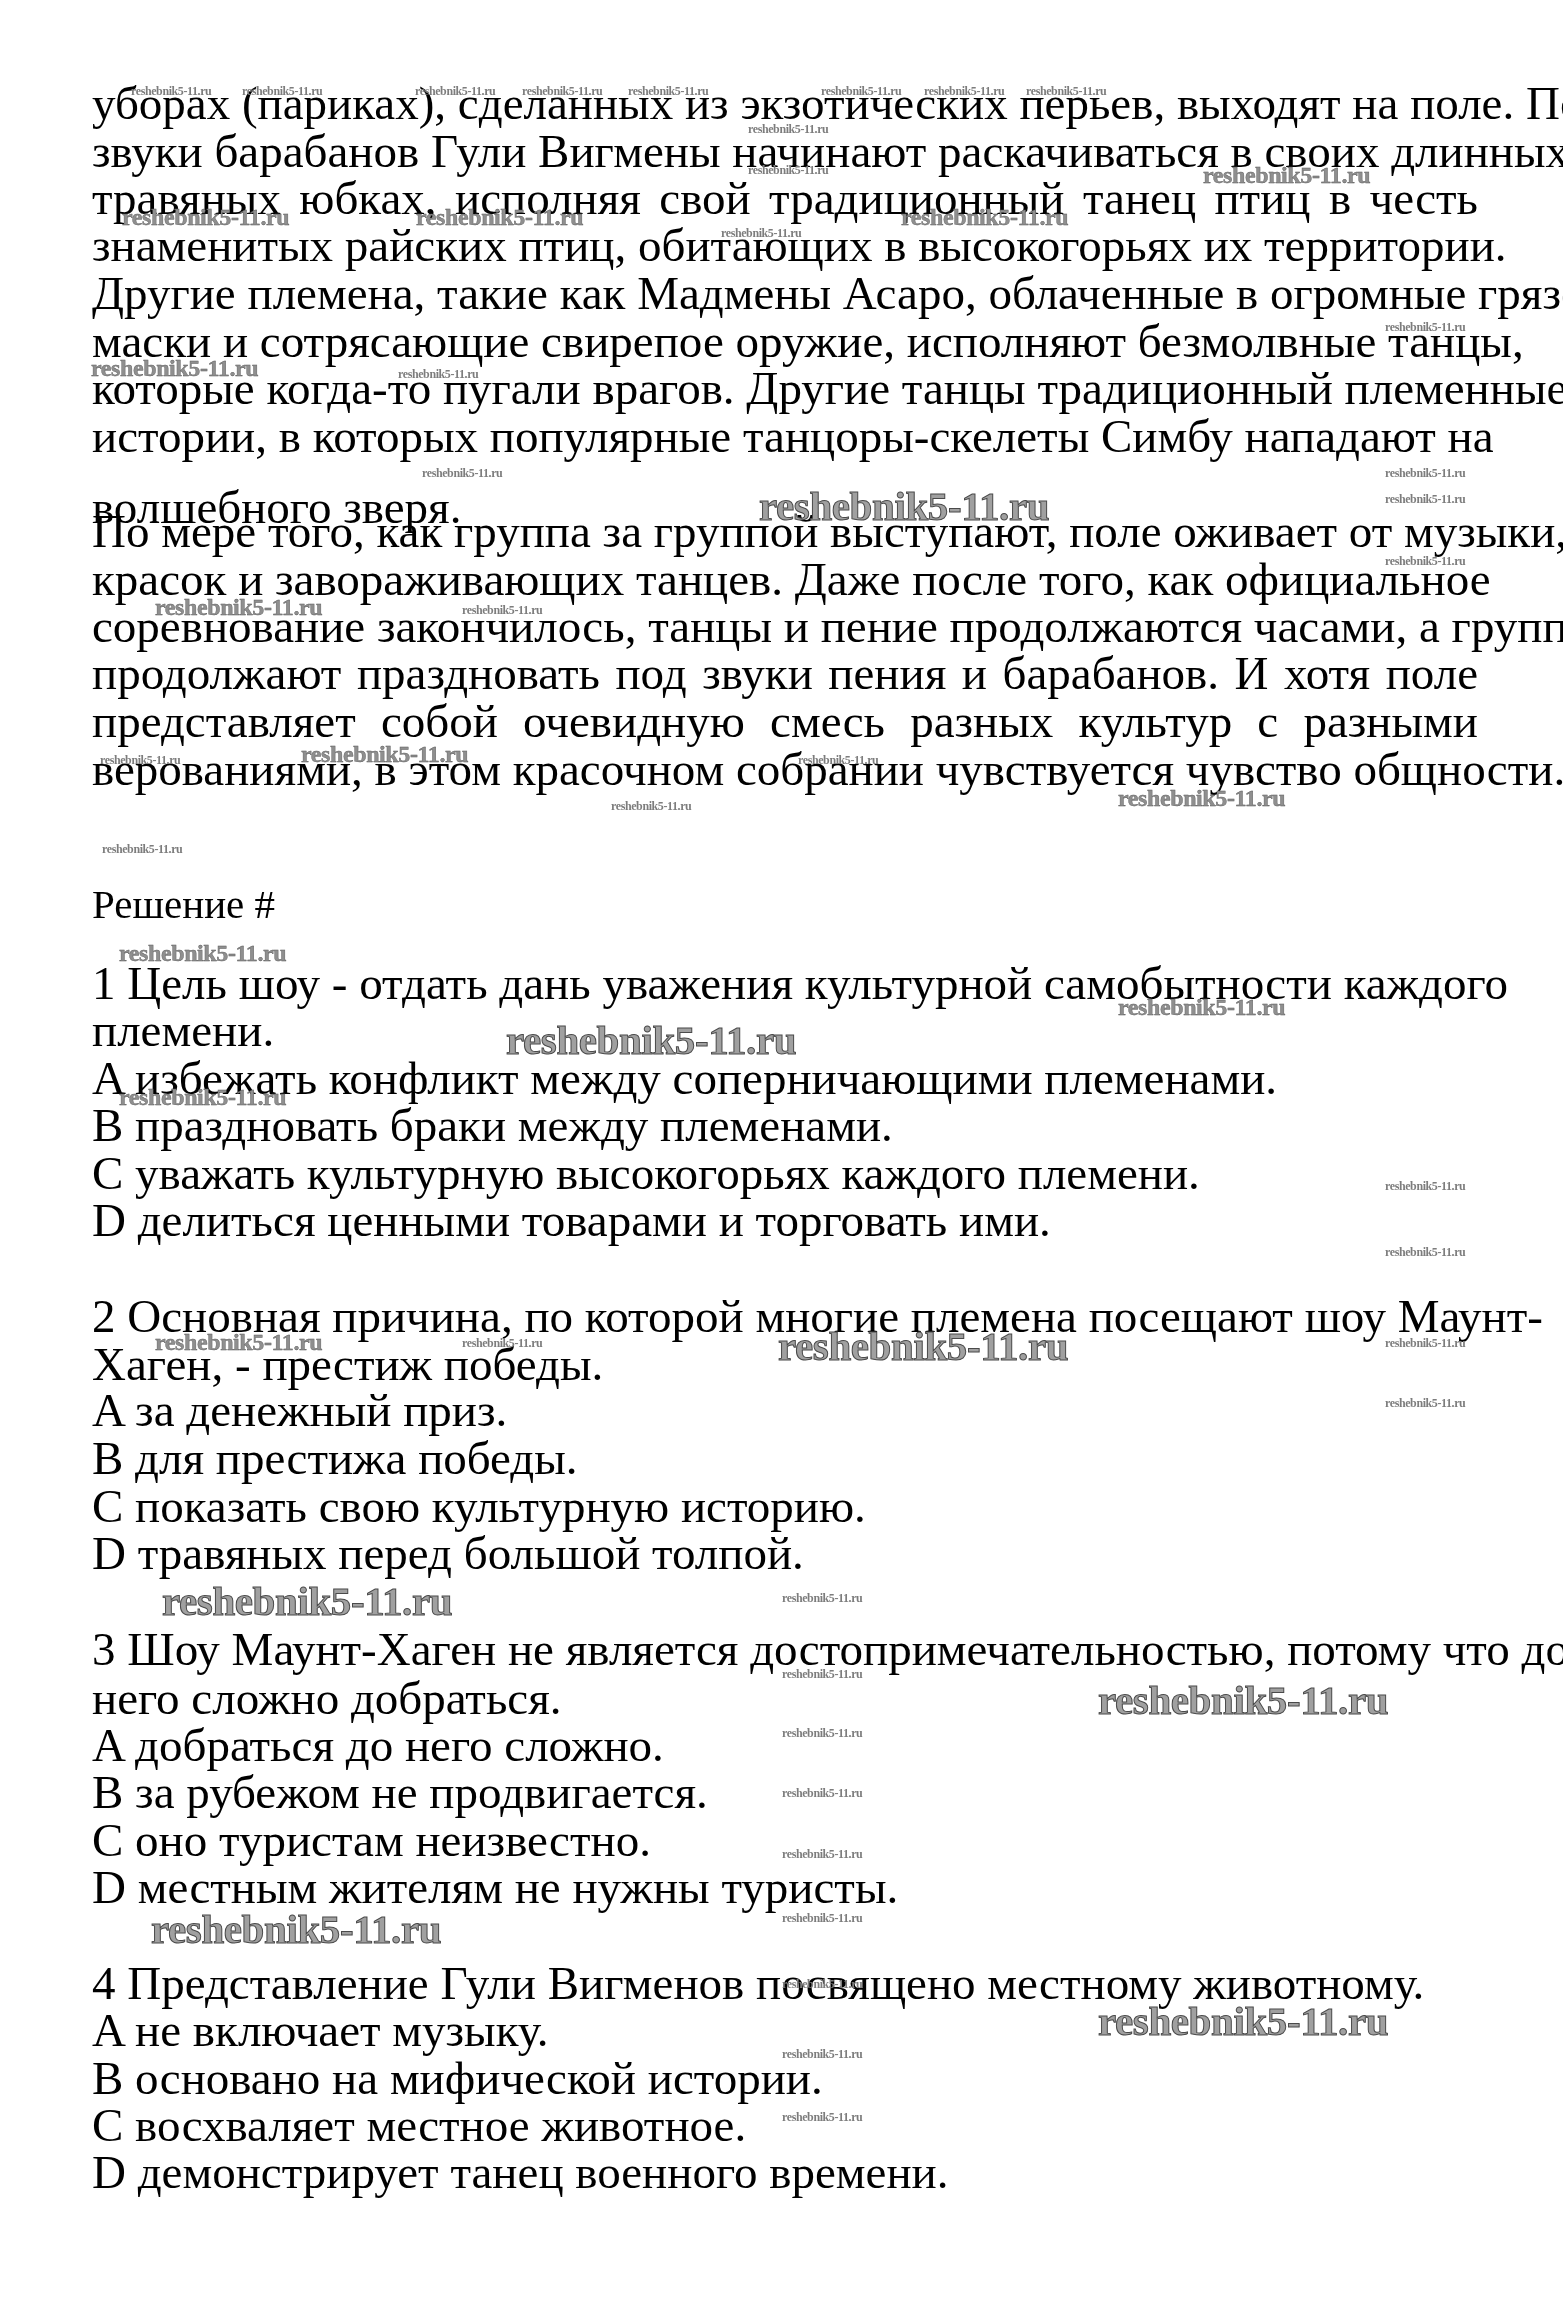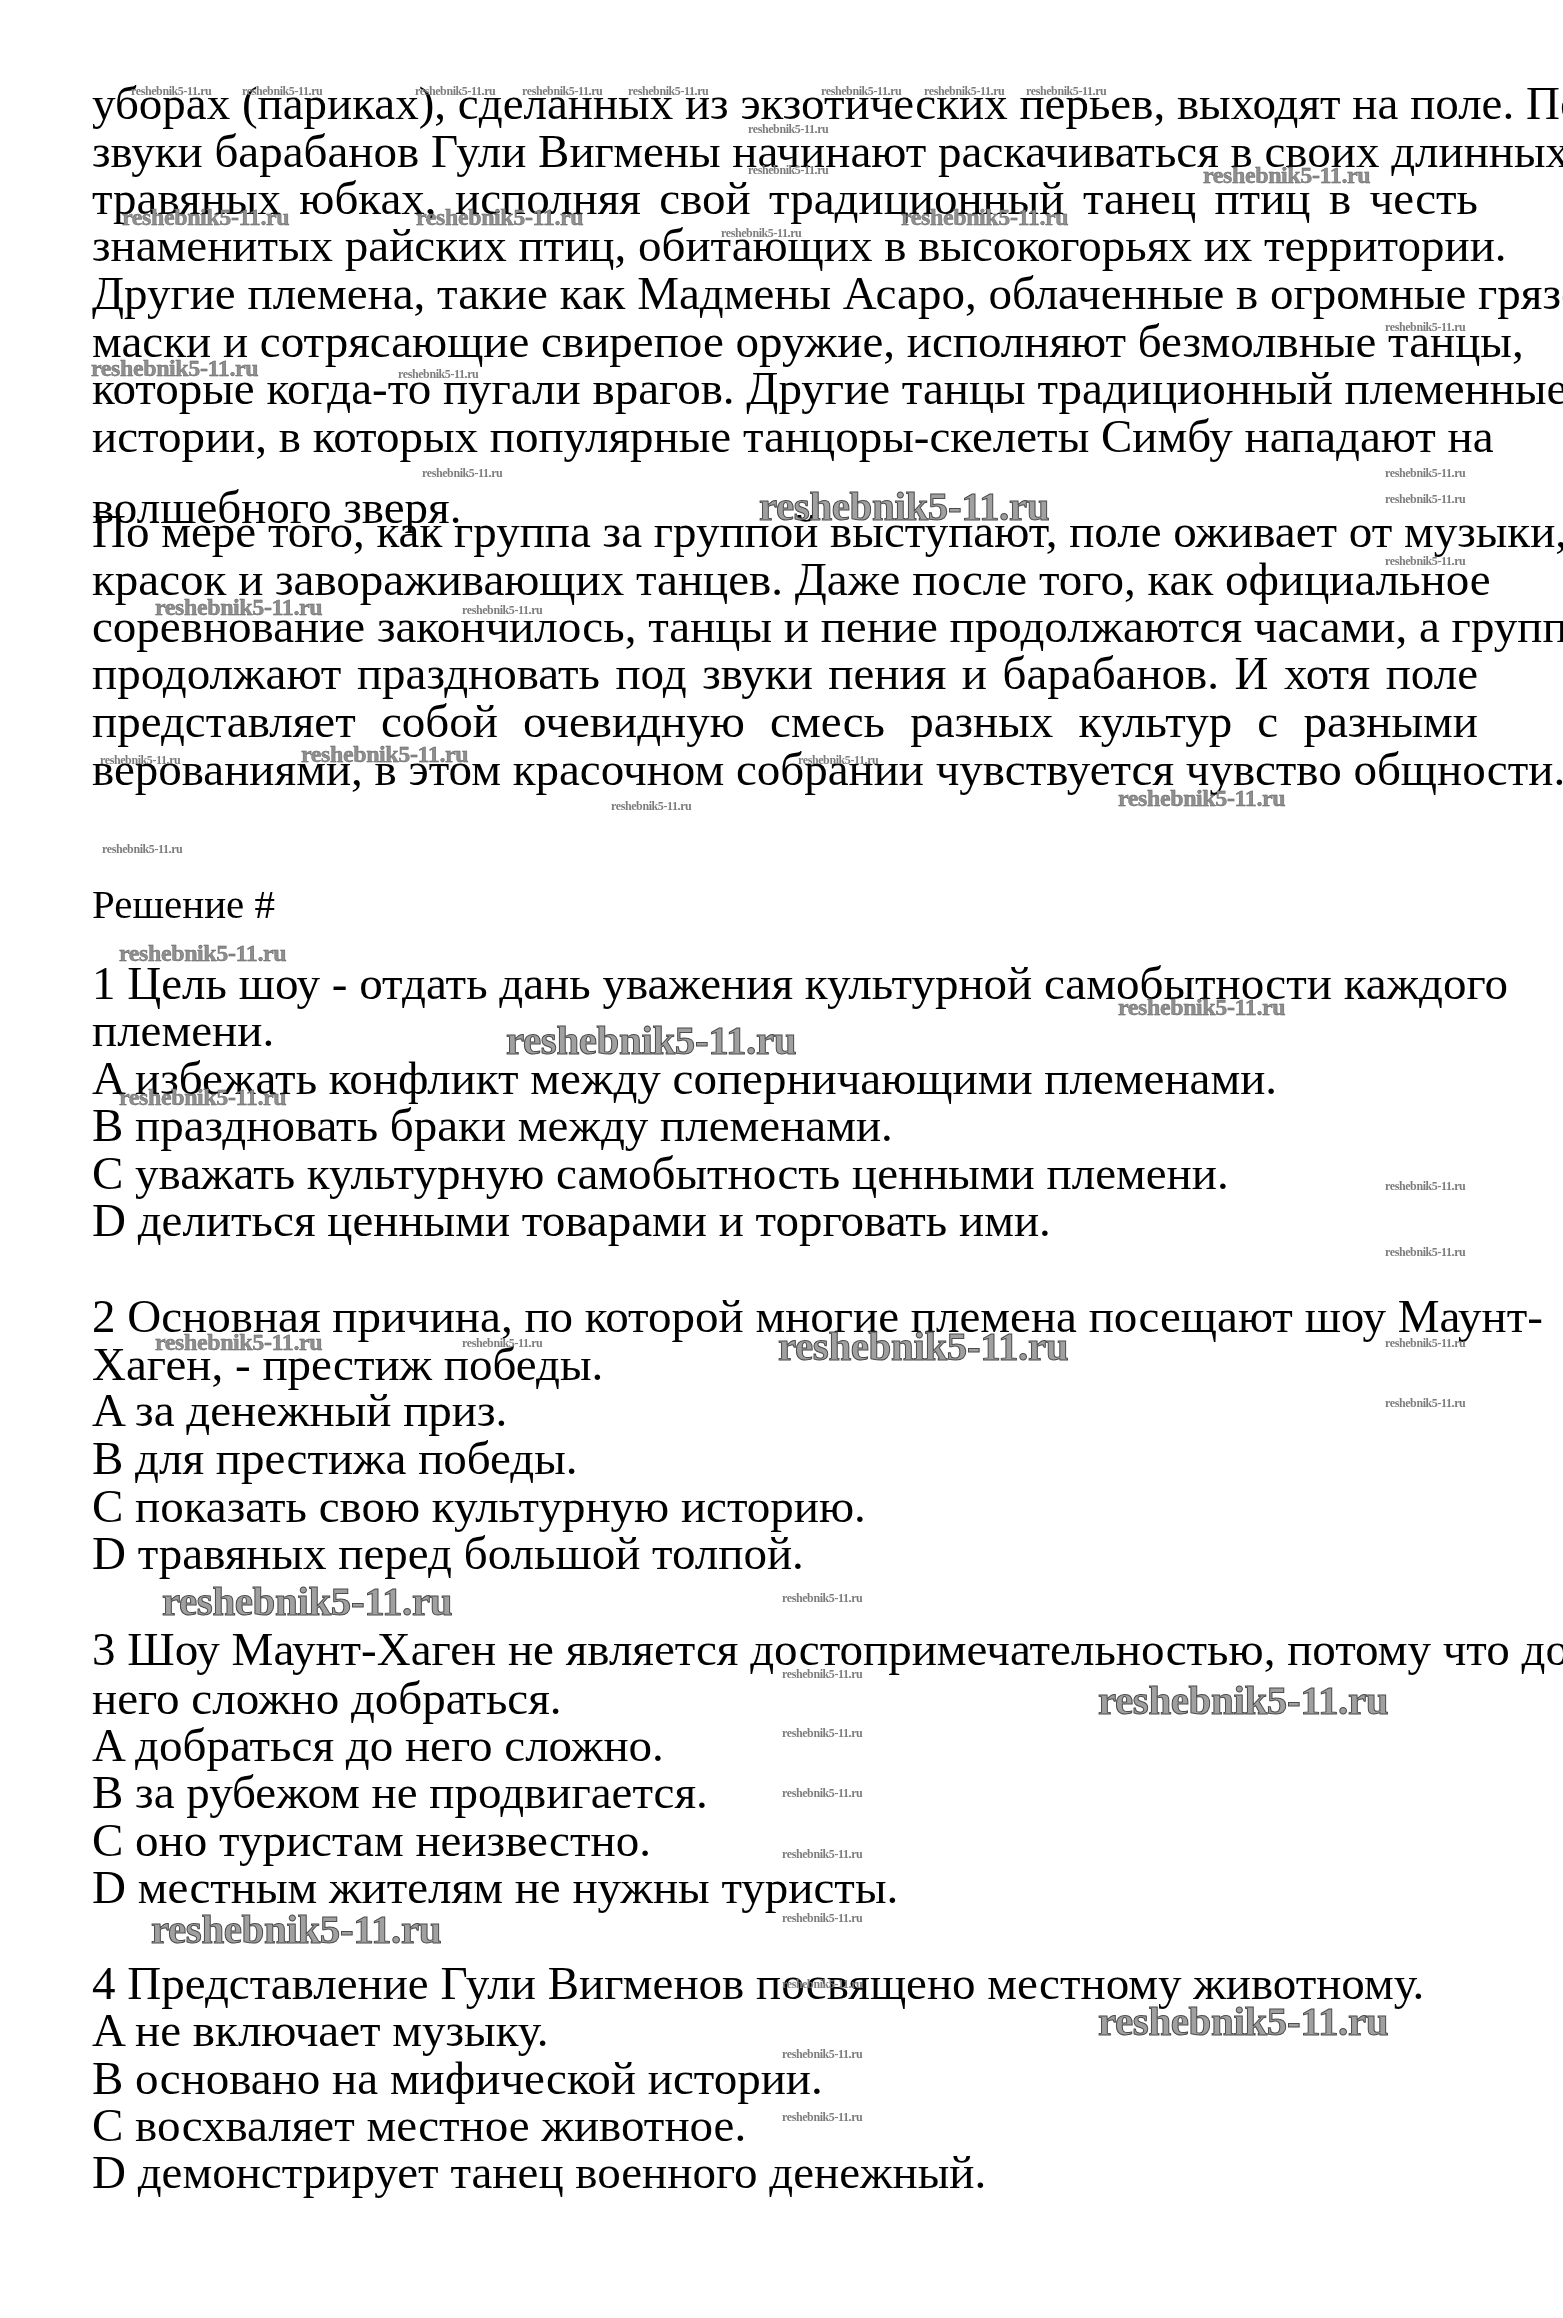--- a/index.html
+++ b/index.html
@@ -42,21 +42,21 @@
     <div class="line" style="top:746px">верованиями, в этом красочном собрании чувствуется чувство общности.</div>
   </div>
 
   <div class="line heading" style="top:881px">Решение #</div>
 
   <div>
     <div class="line just" style="top:960px">1 Цель шоу - отдать дань уважения культурной самобытности каждого</div>
     <div class="line" style="top:1007px">племени.</div>
     <div class="line" style="top:1055px">A избежать конфликт между соперничающими племенами.</div>
     <div class="line" style="top:1102px">B праздновать браки между племенами.</div>
-    <div class="line" style="top:1150px">C уважать культурную самобытность ценными племени.</div>
+    <div class="line" style="top:1150px">C уважать культурную высокогорьях каждого племени.</div>
     <div class="line" style="top:1197px">D делиться ценными товарами и торговать ими.</div>
   </div>
 
   <div>
     <div class="line just" style="top:1293px">2 Основная причина, по которой многие племена посещают шоу Маунт-</div>
     <div class="line" style="top:1341px">Хаген, - престиж победы.</div>
     <div class="line" style="top:1387px">A за денежный приз.</div>
     <div class="line" style="top:1435px">B для престижа победы.</div>
     <div class="line" style="top:1483px">C показать свою культурную историю.</div>
     <div class="line" style="top:1530px">D травяных перед большой толпой.</div>
@@ -69,21 +69,21 @@
     <div class="line" style="top:1769px">B за рубежом не продвигается.</div>
     <div class="line" style="top:1817px">C оно туристам неизвестно.</div>
     <div class="line" style="top:1864px">D местным жителям не нужны туристы.</div>
   </div>
 
   <div>
     <div class="line" style="top:1960px">4 Представление Гули Вигменов посвящено местному животному.</div>
     <div class="line" style="top:2007px">A не включает музыку.</div>
     <div class="line" style="top:2055px">B основано на мифической истории.</div>
     <div class="line" style="top:2102px">C восхваляет местное животное.</div>
-    <div class="line" style="top:2149px">D демонстрирует танец военного денежный.</div>
+    <div class="line" style="top:2149px">D демонстрирует танец военного времени.</div>
   </div>
 
   <div>
     <span class="wm wm-s" style="left:131px;top:84px">reshebnik5-11.ru</span>
     <span class="wm wm-s" style="left:242px;top:84px">reshebnik5-11.ru</span>
     <span class="wm wm-s" style="left:415px;top:84px">reshebnik5-11.ru</span>
     <span class="wm wm-s" style="left:522px;top:84px">reshebnik5-11.ru</span>
     <span class="wm wm-s" style="left:628px;top:84px">reshebnik5-11.ru</span>
     <span class="wm wm-s" style="left:821px;top:84px">reshebnik5-11.ru</span>
     <span class="wm wm-s" style="left:924px;top:84px">reshebnik5-11.ru</span>

